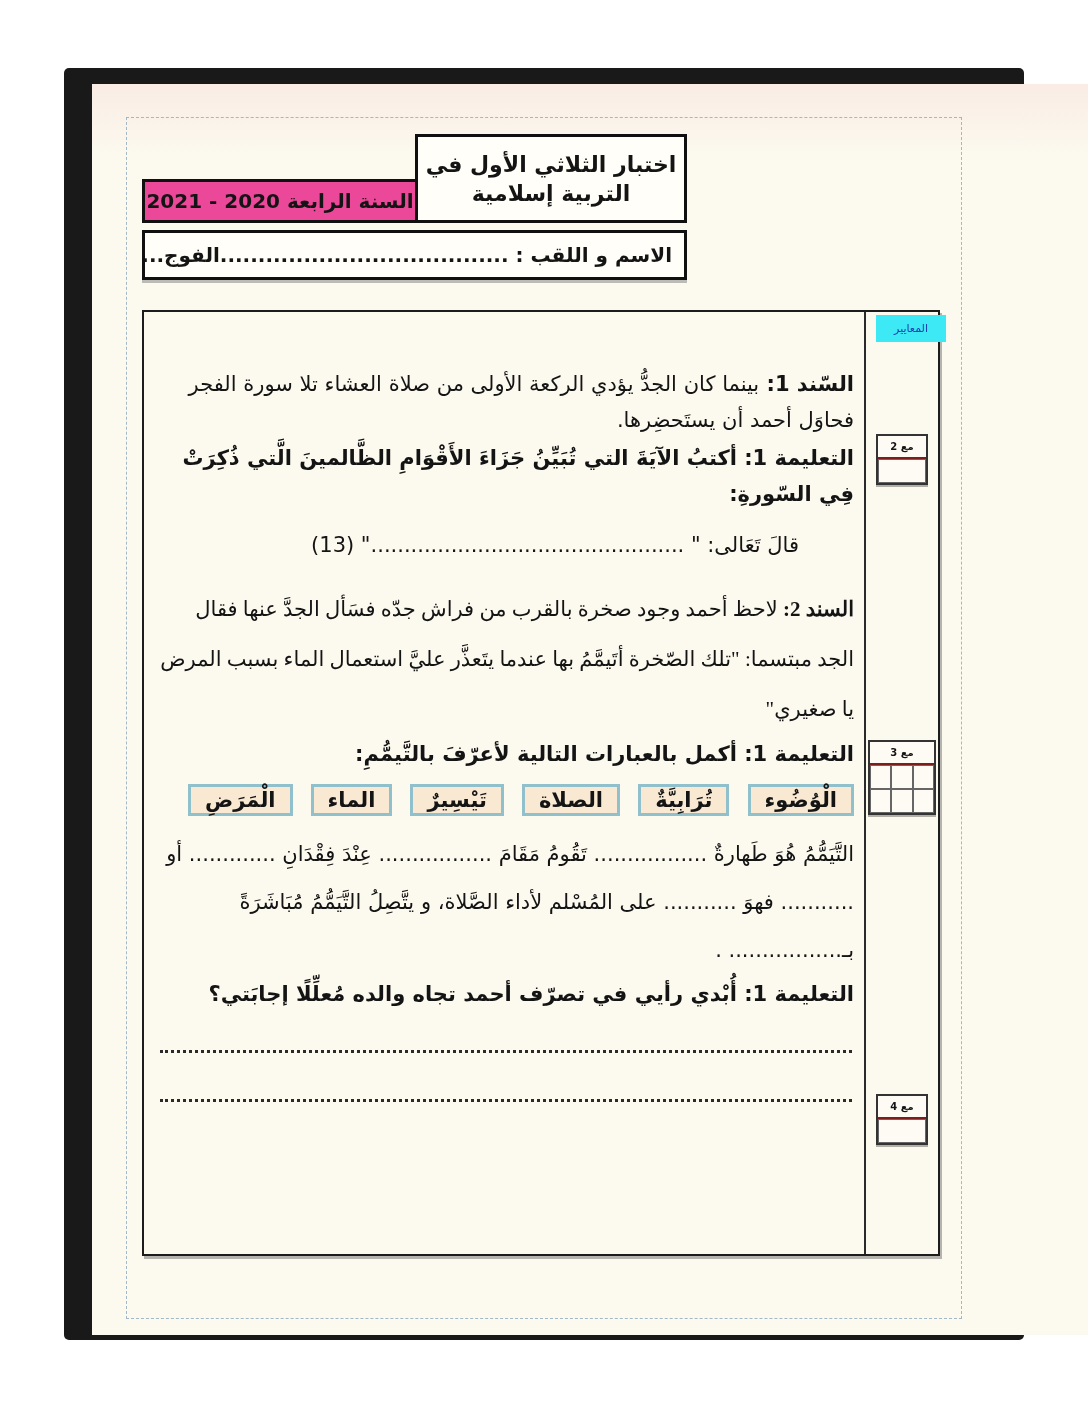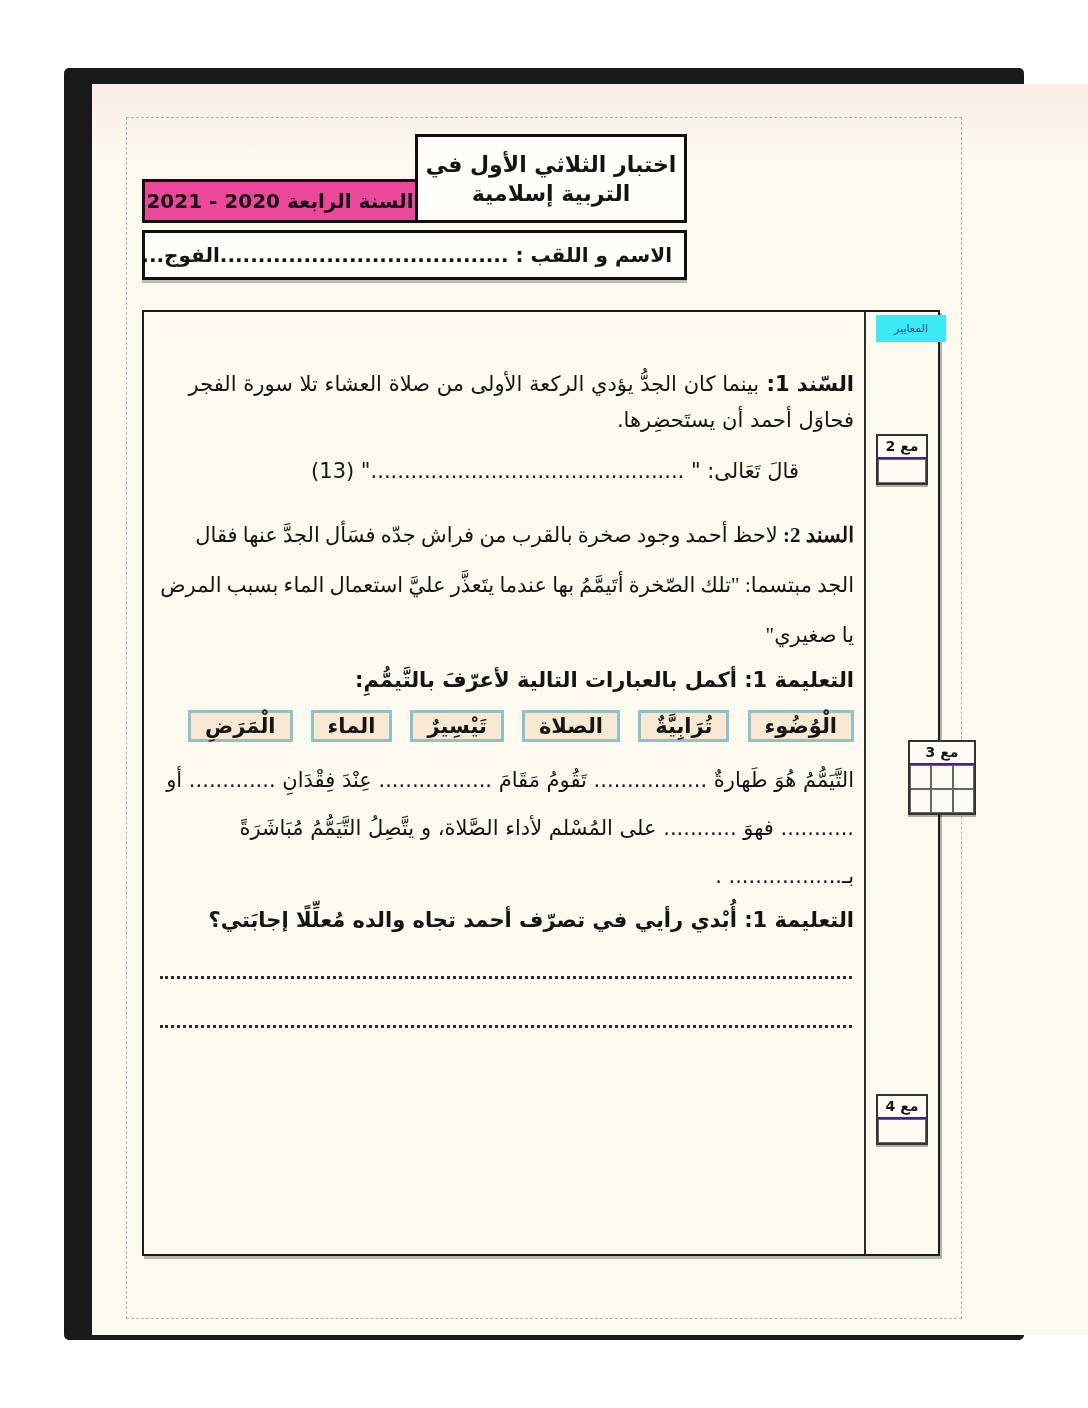--- a/index.html
+++ b/index.html
@@ -43,21 +43,21 @@
   .answer-line{height:0;border-bottom:3px dotted #2a2a2a;margin:46px 2px 0 6px;}
   .answer-line.first{margin-top:38px;}
 
   
   .criteria-col{position:absolute;top:0;right:0;bottom:0;width:72px;border-left:2px solid #2a2a2a;}
   .criteria-title{position:absolute;top:3px;right:-8px;width:70px;height:27px;
                   display:flex;align-items:center;justify-content:center;
                   font-weight:normal;font-size:11px;direction:rtl;}
   .mark-box{position:absolute;left:50%;transform:translateX(-50%);background:#fdfbf3;
             border:2px solid #333;box-shadow:0 2px 0 rgba(0,0,0,.3);}
-  .mark-head{border-bottom:2px solid #4c1d95;font-weight:bold;font-size:14px;text-align:center;
+  .mark-head{border-bottom:2px solid #7f1d1d;font-weight:bold;font-size:10px;text-align:center;
              direction:rtl;line-height:21px;padding:0 3px;white-space:nowrap;}
   .mark-grid{display:grid;}
   .mark-cell{border:1px solid #666;min-height:24px;box-sizing:border-box;}
 </style>
 </head>
 <body>
 
 <div class="frame">
   <div class="page">
     <div class="page-tint"></div>
@@ -72,20 +72,21 @@
       <span>السنة الرابعة 2020 - 2021</span>
     </div>
 
     <div class="name-box">
       <span>الاسم و اللقب : ......................................الفوج.............</span>
     </div>
 
     <div class="content-box">
       <div class="text-area">
           <p class="block tight"><span class="b">السّند 1: </span><span>بينما كان الجدُّ يؤدي الركعة الأولى من صلاة العشاء تلا سورة الفجر فحاوَل أحمد أن يستَحضِرها.</span></p>
+          <p class="block tight"><span class="b">التعليمة 1: </span><span class="b">أكتبُ الآيَةَ التي تُبَيِّنُ جَزَاءَ الأَقْوَامِ الظَّالمينَ الَّتي ذُكِرَتْ فِي السّورةِ:</span></p>
           <p class="block verse"><span>قالَ تَعَالى: " ..............................................." (13)</span></p>
           <p class="block spread"><span class="b">السند 2: </span><span>لاحظ أحمد وجود صخرة بالقرب من فراش جدّه فسَأل الجدَّ عنها فقال الجد مبتسما: "تلك الصّخرة أتَيمَّمُ بها عندما يتَعذَّر عليَّ استعمال الماء بسبب المرض يا صغيري"</span></p>
           <p class="block tight"><span class="b">التعليمة 1: </span><span class="b">أكمل بالعبارات التالية لأعرّفَ بالتَّيمُّمِ:</span></p>
           <div class="word-row">
             <div class="word-box">الْوُضُوء</div>
             <div class="word-box">تُرَابِيَّةٌ</div>
             <div class="word-box">الصلاة</div>
             <div class="word-box">تَيْسِيرٌ</div>
             <div class="word-box">الماء</div>
             <div class="word-box">الْمَرَضِ</div>
@@ -97,21 +98,21 @@
         </div>
       <div class="criteria-col">
         <div class="criteria-title" style="background: rgb(61, 233, 245); color: rgb(27, 63, 174);">المعايير</div>
 
       <div class="mark-box" style="top: 122px; width: 48px;">
             <div class="mark-head">مع 2</div>
             <div class="mark-grid" style="grid-template-columns: repeat(1, 1fr);">
               <div class="mark-cell"></div>
             </div>
           </div>
-          <div class="mark-box" style="top: 428px; width: 64px; margin-left: 40px;">
+          <div class="mark-box" style="top: 428px; width: 64px;">
             <div class="mark-head">مع 3</div>
             <div class="mark-grid" style="grid-template-columns: repeat(3, 1fr);">
               <div class="mark-cell"></div>
               <div class="mark-cell"></div>
               <div class="mark-cell"></div>
               <div class="mark-cell"></div>
               <div class="mark-cell"></div>
               <div class="mark-cell"></div>
             </div>
           </div>

